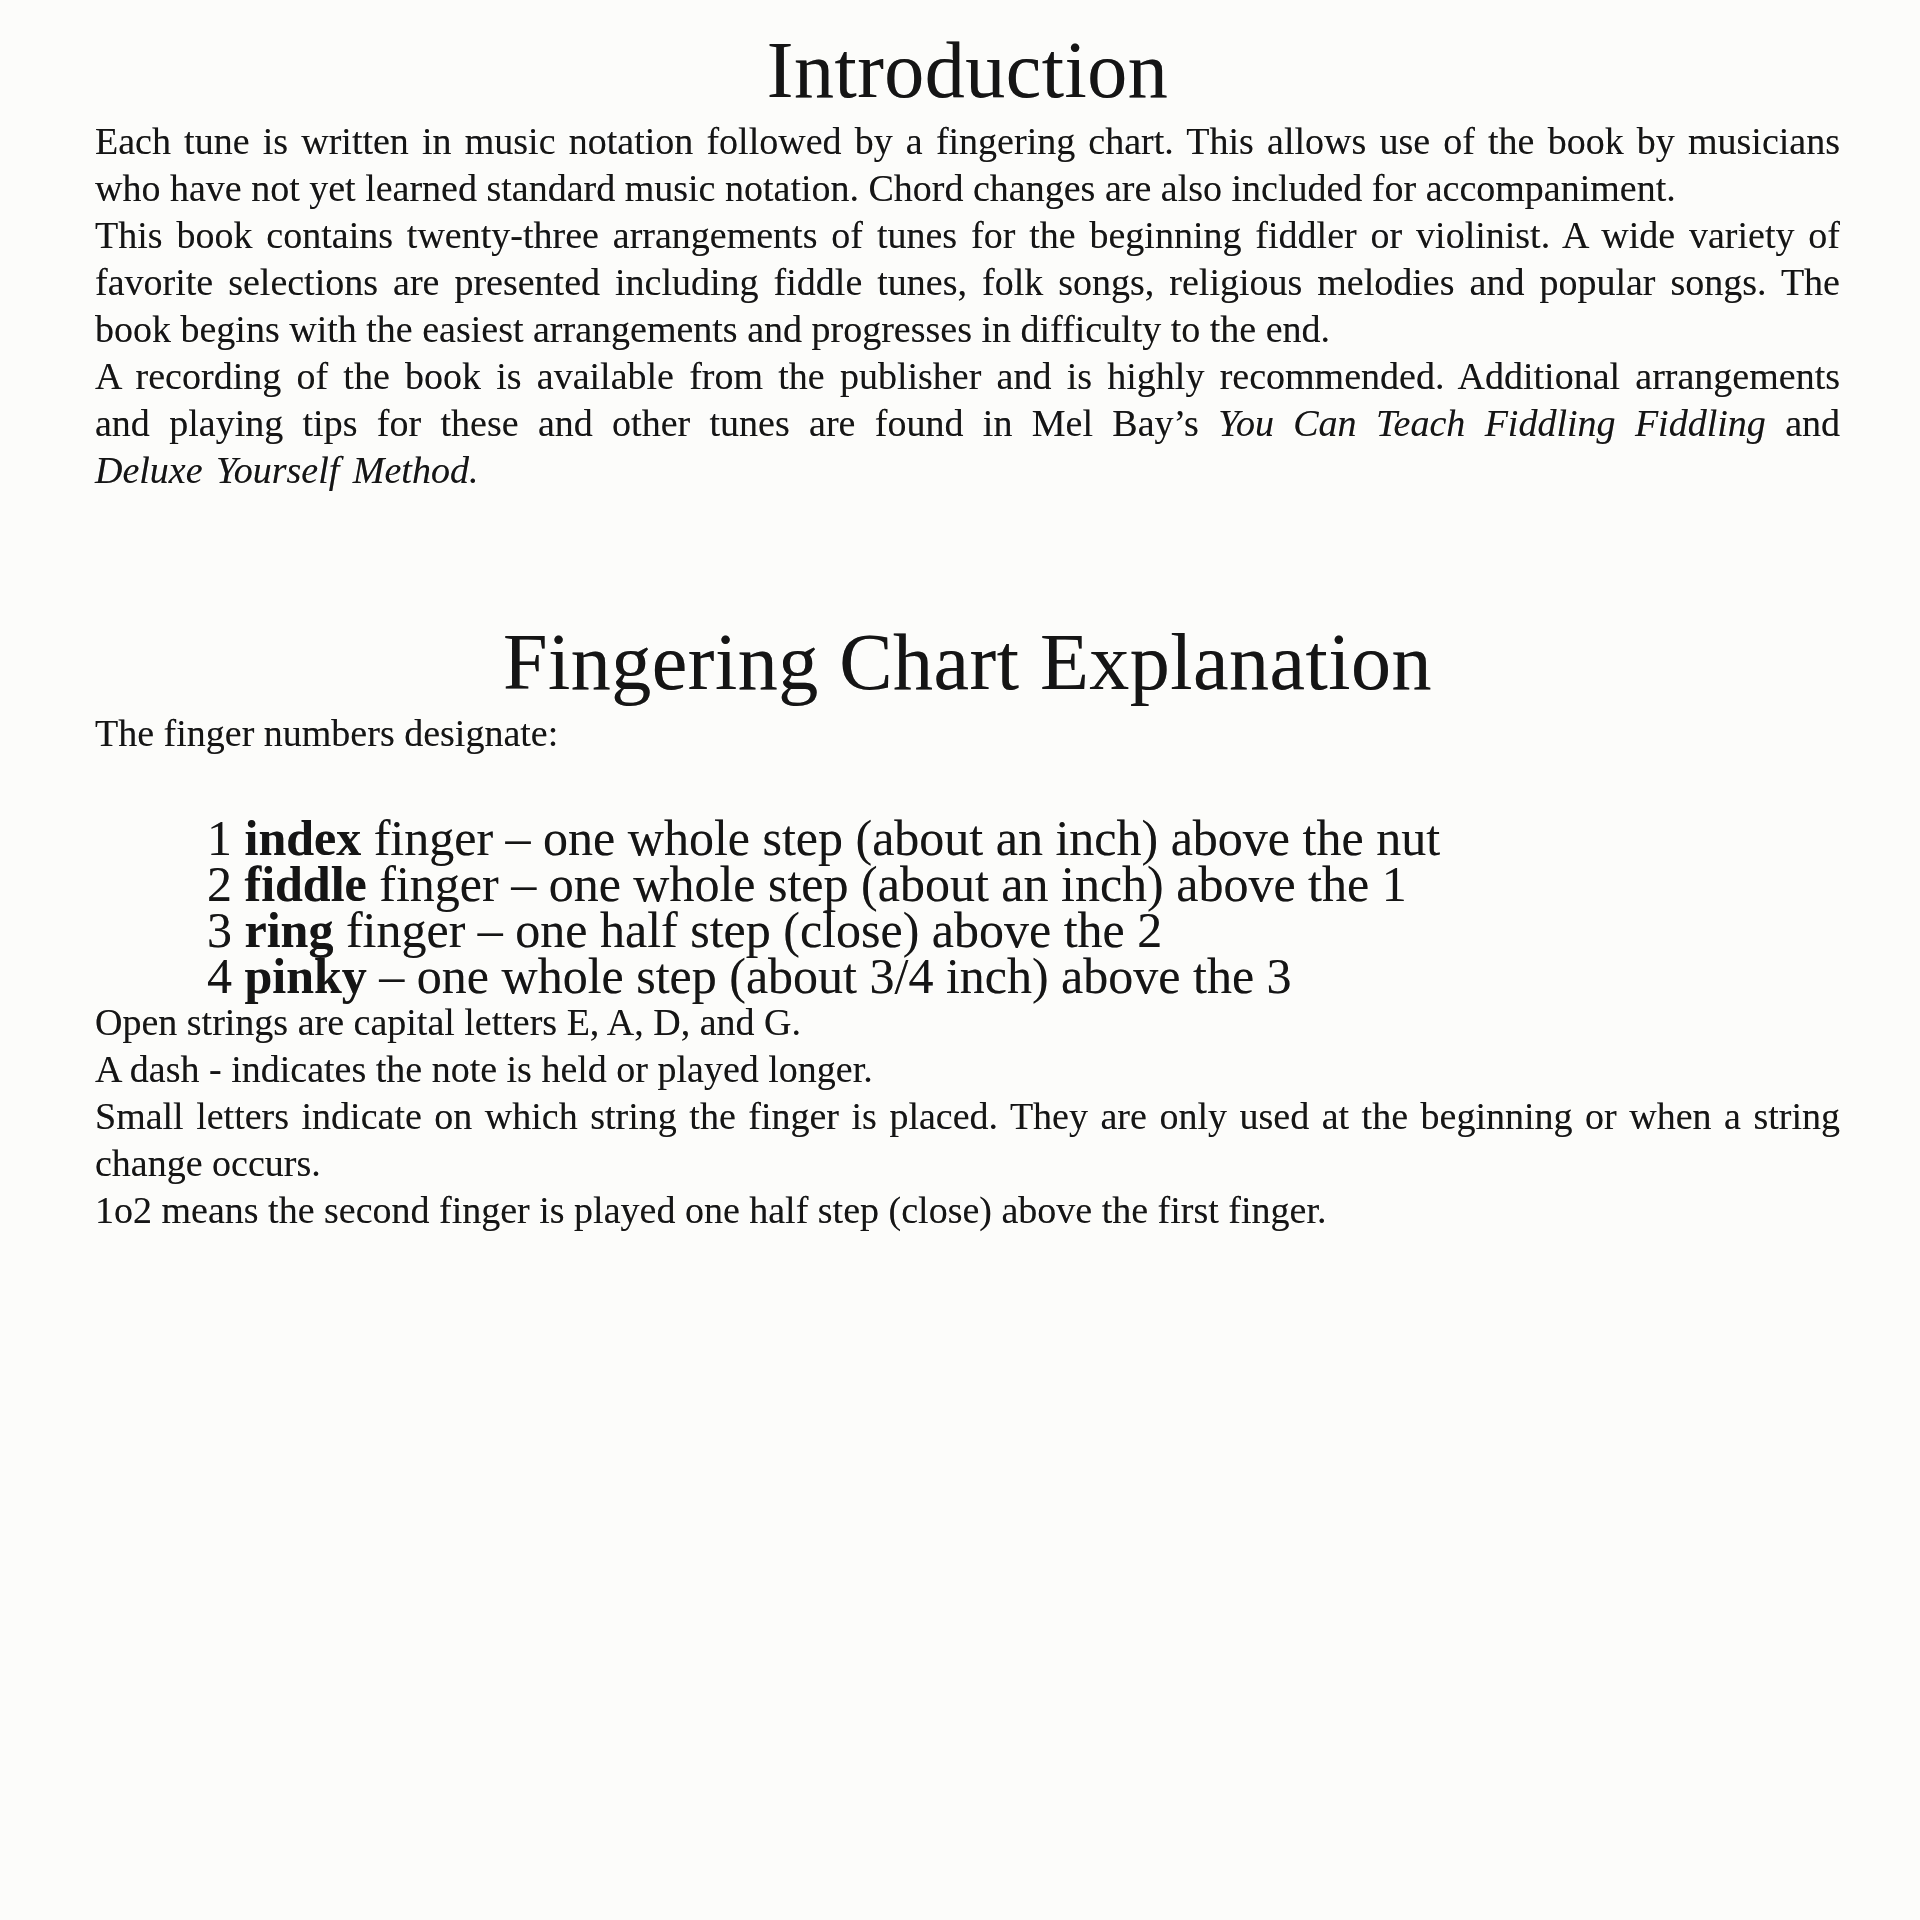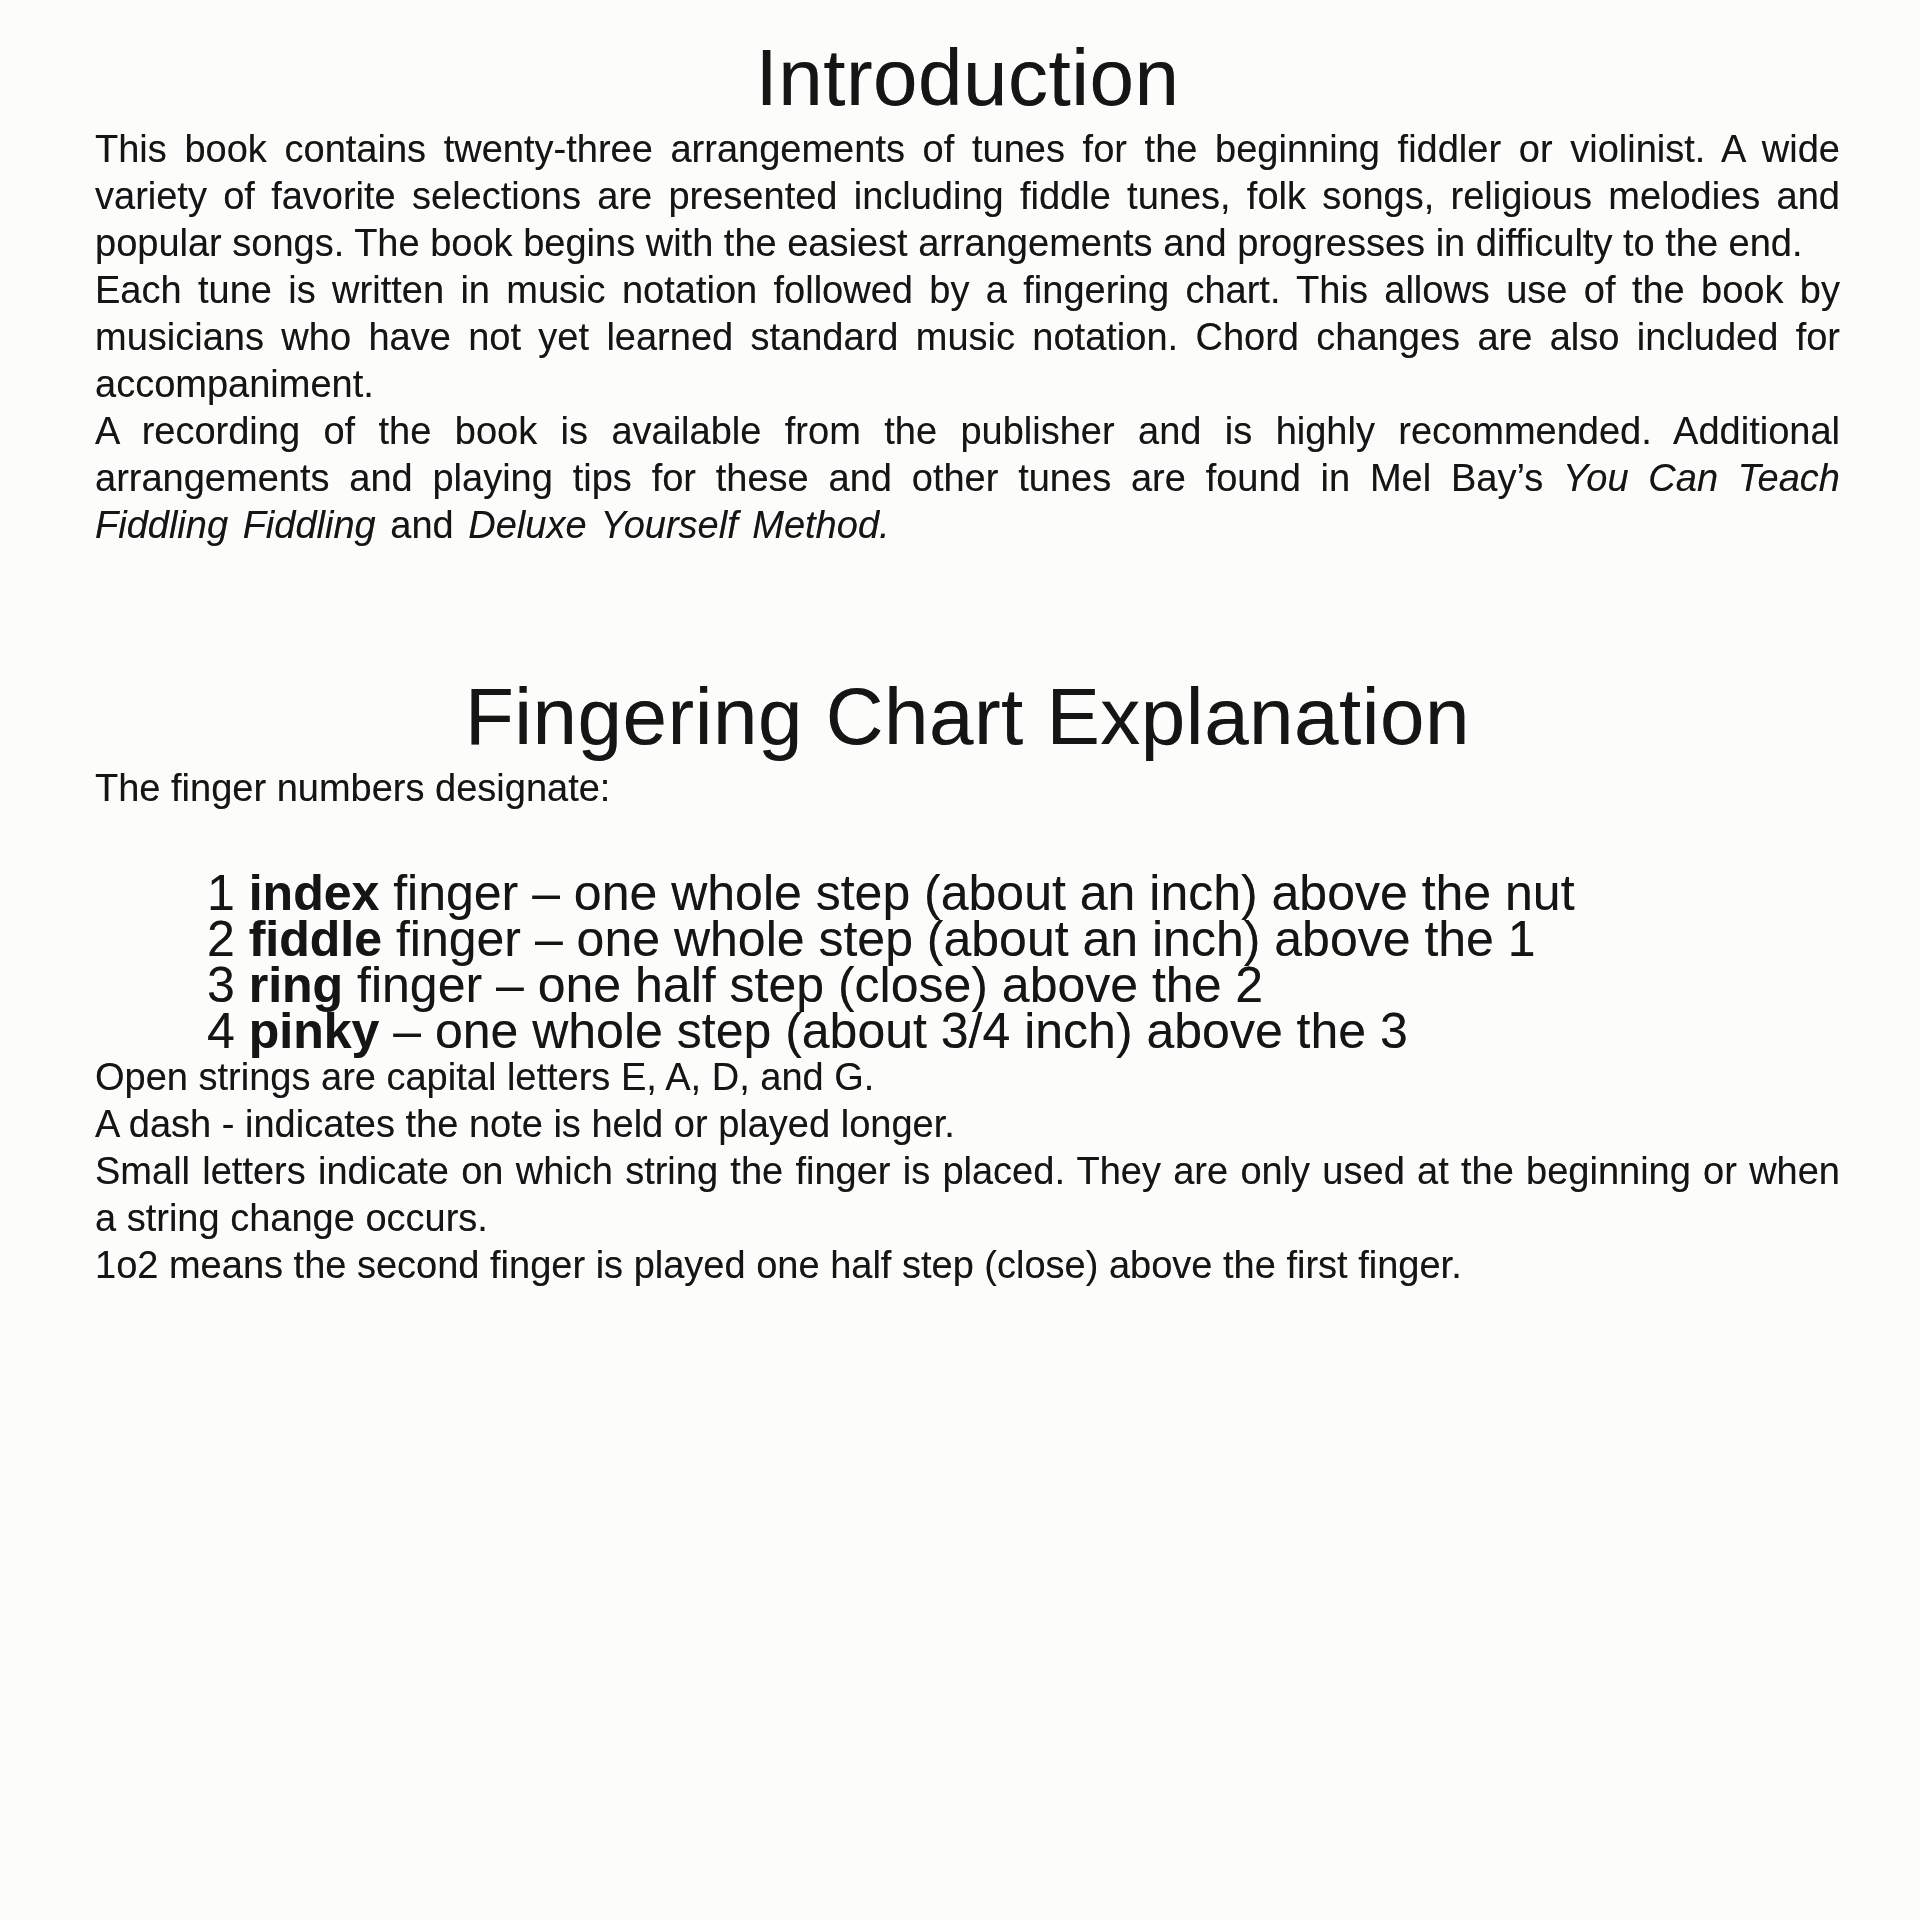--- a/index.html
+++ b/index.html
@@ -7,22 +7,22 @@
     padding: 0;
     background: #ffffff;
   }
   .page {
     position: relative;
     box-sizing: border-box;
     width: 1920px;
     height: 1920px;
     background: #fcfcfa;
     color: #151515;
-    font-family: Liberation Sans, sans-serif;
-    padding: 30px 80px 0 95px;
+    font-family: Liberation Serif, serif;
+    padding: 22px 80px 0 95px;
     overflow: hidden;
     text-shadow: 0 0 0.6px rgba(20,20,20,0.45);
   }
   .heading {
     font-size: 80px;
     font-weight: 400;
     text-align: center;
     margin: 0;
     line-height: 1.2;
     letter-spacing: 0.5px;
@@ -60,23 +60,23 @@
   .dash-note { margin-top: 62px; }
   .half-step-note { margin-top: 58px; }
 </style>
 </head>
 <body>
 
 <div class="page">
 
   <h1 class="heading">Introduction</h1>
 
+  <p class="body justified para-2">Each tune is written in music notation followed by a fingering chart. This allows use of the book by musicians who have not yet learned standard music notation. Chord changes are also included for accompaniment.</p>
+
   <p class="body justified para-1">This book contains twenty-three arrangements of tunes for the beginning fiddler or violinist. A wide variety of favorite selections are presented including fiddle tunes, folk songs, religious melodies and popular songs. The book begins with the easiest arrangements and progresses in difficulty to the end.</p>
-
-  <p class="body justified para-2">Each tune is written in music notation followed by a fingering chart. This allows use of the book by musicians who have not yet learned standard music notation. Chord changes are also included for accompaniment.</p>
 
   <p class="body justified para-3"><span>A recording of the book is available from the publisher and is highly recommended. Additional arrangements and playing tips for these and other tunes are found in Mel Bay’s </span><i>You Can Teach Fiddling Fiddling</i><span> and </span><i>Deluxe Yourself Method.</i></p>
 
   <h2 class="heading heading-2">Fingering Chart Explanation</h2>
 
   <p class="body designate-line">The finger numbers designate:</p>
 
   <ul class="finger-list">
     <li><span>1 </span><b>index</b><span> finger – one whole step (about an inch) above the nut</span></li>
     <li><span>2 </span><b>fiddle</b><span> finger – one whole step (about an inch) above the 1</span></li>

